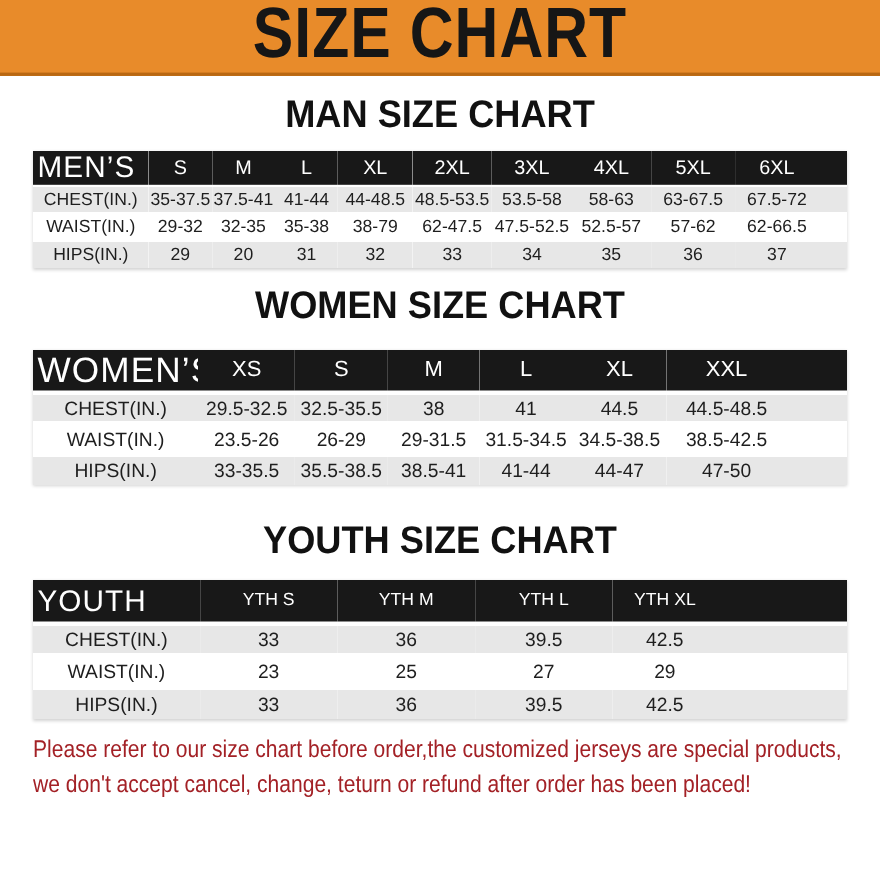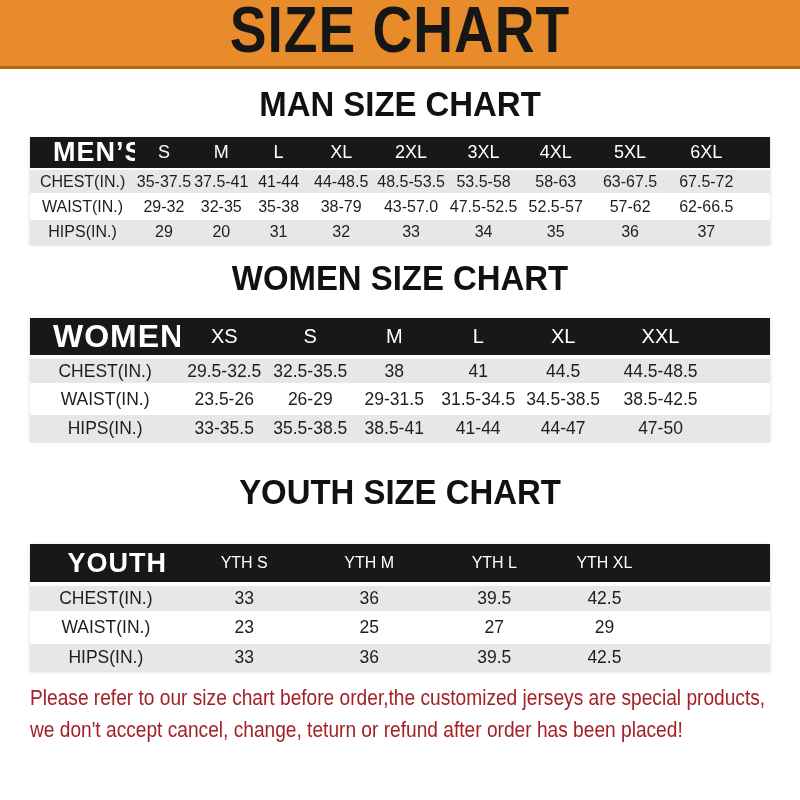--- a/index.html
+++ b/index.html
@@ -42,21 +42,21 @@
     border-collapse: collapse; table-layout: fixed;
     box-shadow: 0 1px 3px rgba(0,0,0,0.18);
   }
   .size-table th, .size-table td {
     text-align: center; padding: 0; overflow: hidden; white-space: nowrap;
   }
   .size-table thead th {
     background: #181818; color: #ffffff; font-weight: normal;
   }
   .size-table thead th:first-child {
-    text-align: center; padding-left: 23px; font-weight: bold; letter-spacing: 1px;
+    text-align: left; padding-left: 4px; font-weight: normal; letter-spacing: 1px;
   }
   .size-table tbody td {
     border-top: 3px solid #ffffff; color: #1e1e1e;
   }
   .size-table tbody tr:nth-child(odd) td  { background: #E7E7E7; }
   .size-table tbody tr:nth-child(even) td { background: #ffffff; }
 
   
   #men-table { margin-top: 15px; }
   #men-table thead th { height: 30px; font-size: 18px; }
@@ -65,21 +65,21 @@
   #men-table th:last-child, #men-table td:last-child { padding-right: 26px; }
 
   
   #women-table { margin-top: 22px; }
   #women-table thead th { height: 38px; font-size: 20px; }
   #women-table thead th:first-child { font-size: 32px; }
   #women-table tbody td { height: 28px; font-size: 17.5px; border-top-width: 4px; }
   #women-table th:last-child, #women-table td:last-child { padding-right: 55px; }
 
   
-  #youth-table { margin-top: 34px; }
+  #youth-table { margin-top: 17px; }
   #youth-table thead th { height: 40px; font-size: 16px; }
   #youth-table thead th:first-child { font-size: 27px; }
   #youth-table tbody td { height: 29px; font-size: 17.5px; border-top-width: 4px; }
   #youth-table th:last-child, #youth-table td:last-child { padding-right: 118px; }
 
   
   .note {
     margin: 11px 30px 0 30px;
     color: #A32126;
     font-size: 22px; line-height: 32px;
@@ -135,21 +135,21 @@
         <td>58-63</td>
         <td>63-67.5</td>
         <td>67.5-72</td>
       </tr>
       <tr>
         <td>WAIST(IN.)</td>
         <td>29-32</td>
         <td>32-35</td>
         <td>35-38</td>
         <td>38-79</td>
-        <td>43-57.0</td>
+        <td>62-47.5</td>
         <td>47.5-52.5</td>
         <td>52.5-57</td>
         <td>57-62</td>
         <td>62-66.5</td>
       </tr>
       <tr>
         <td>HIPS(IN.)</td>
         <td>29</td>
         <td>20</td>
         <td>31</td>

